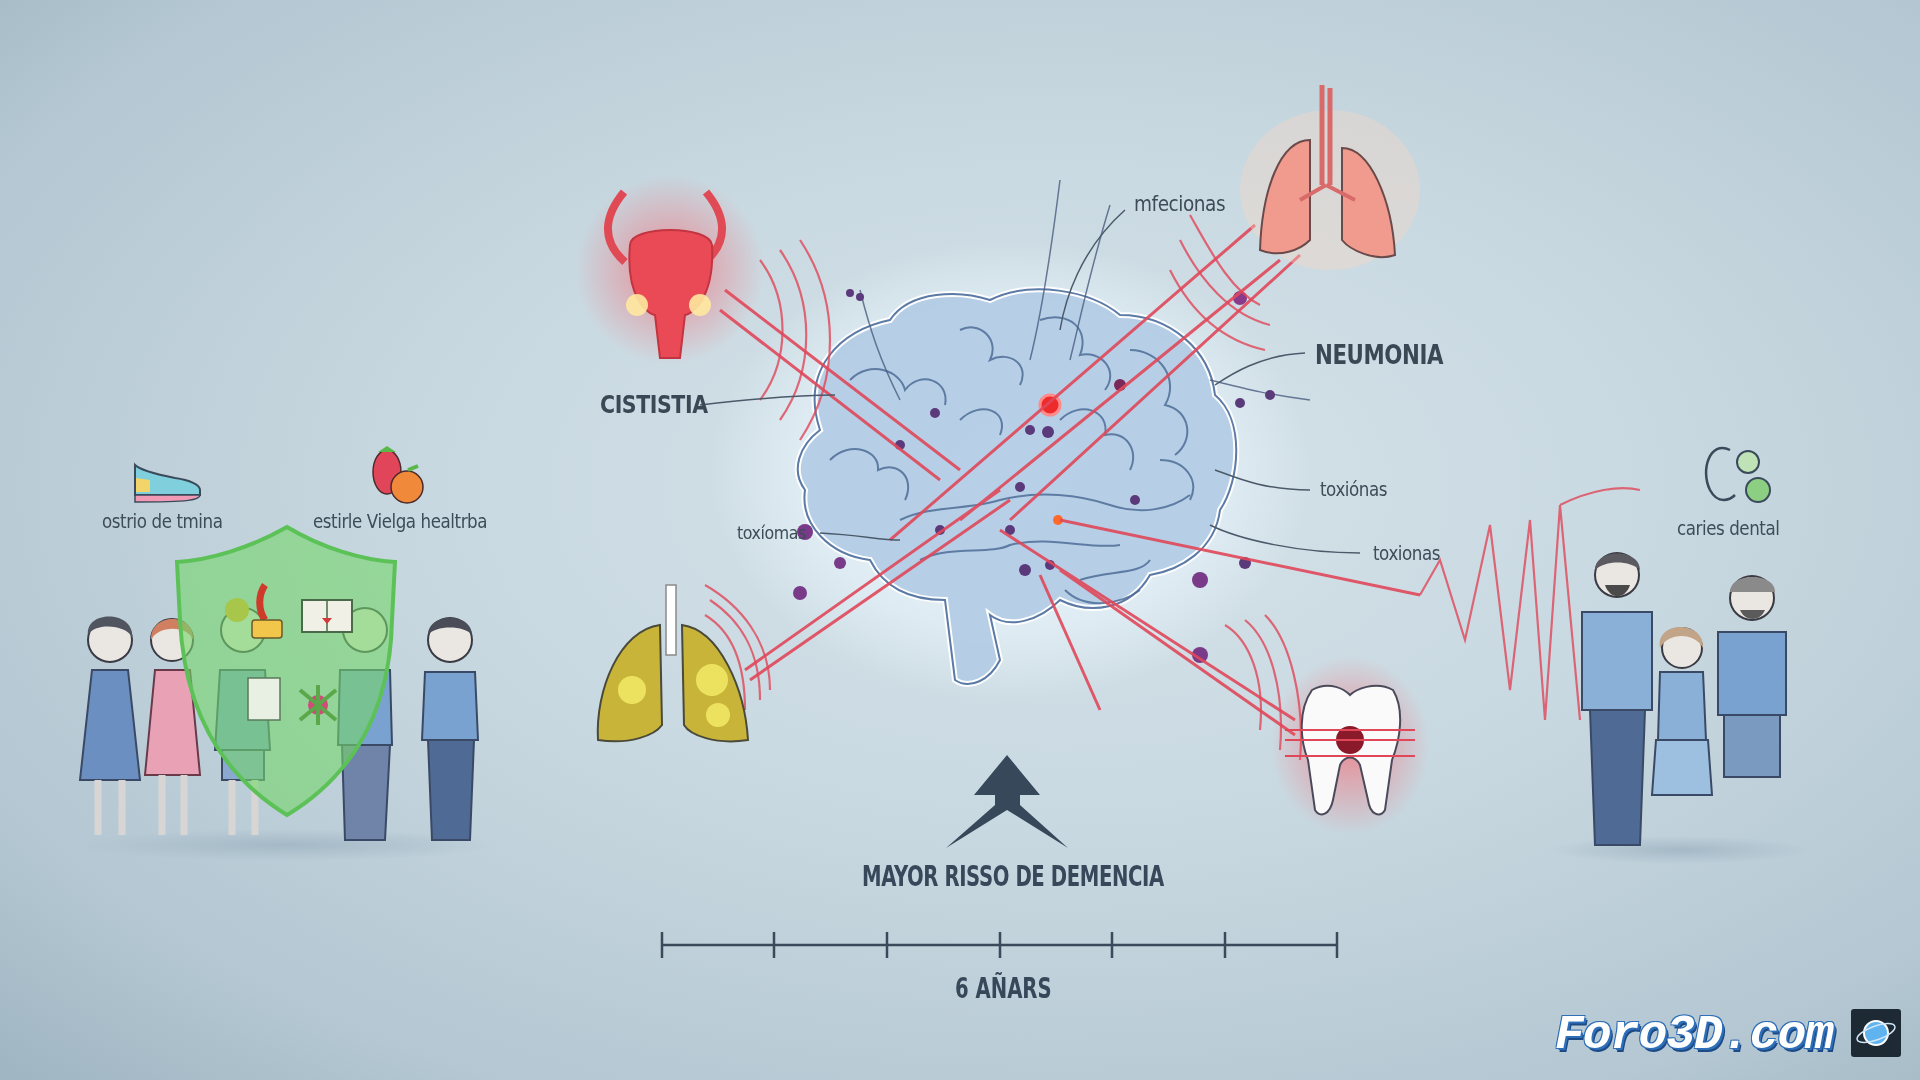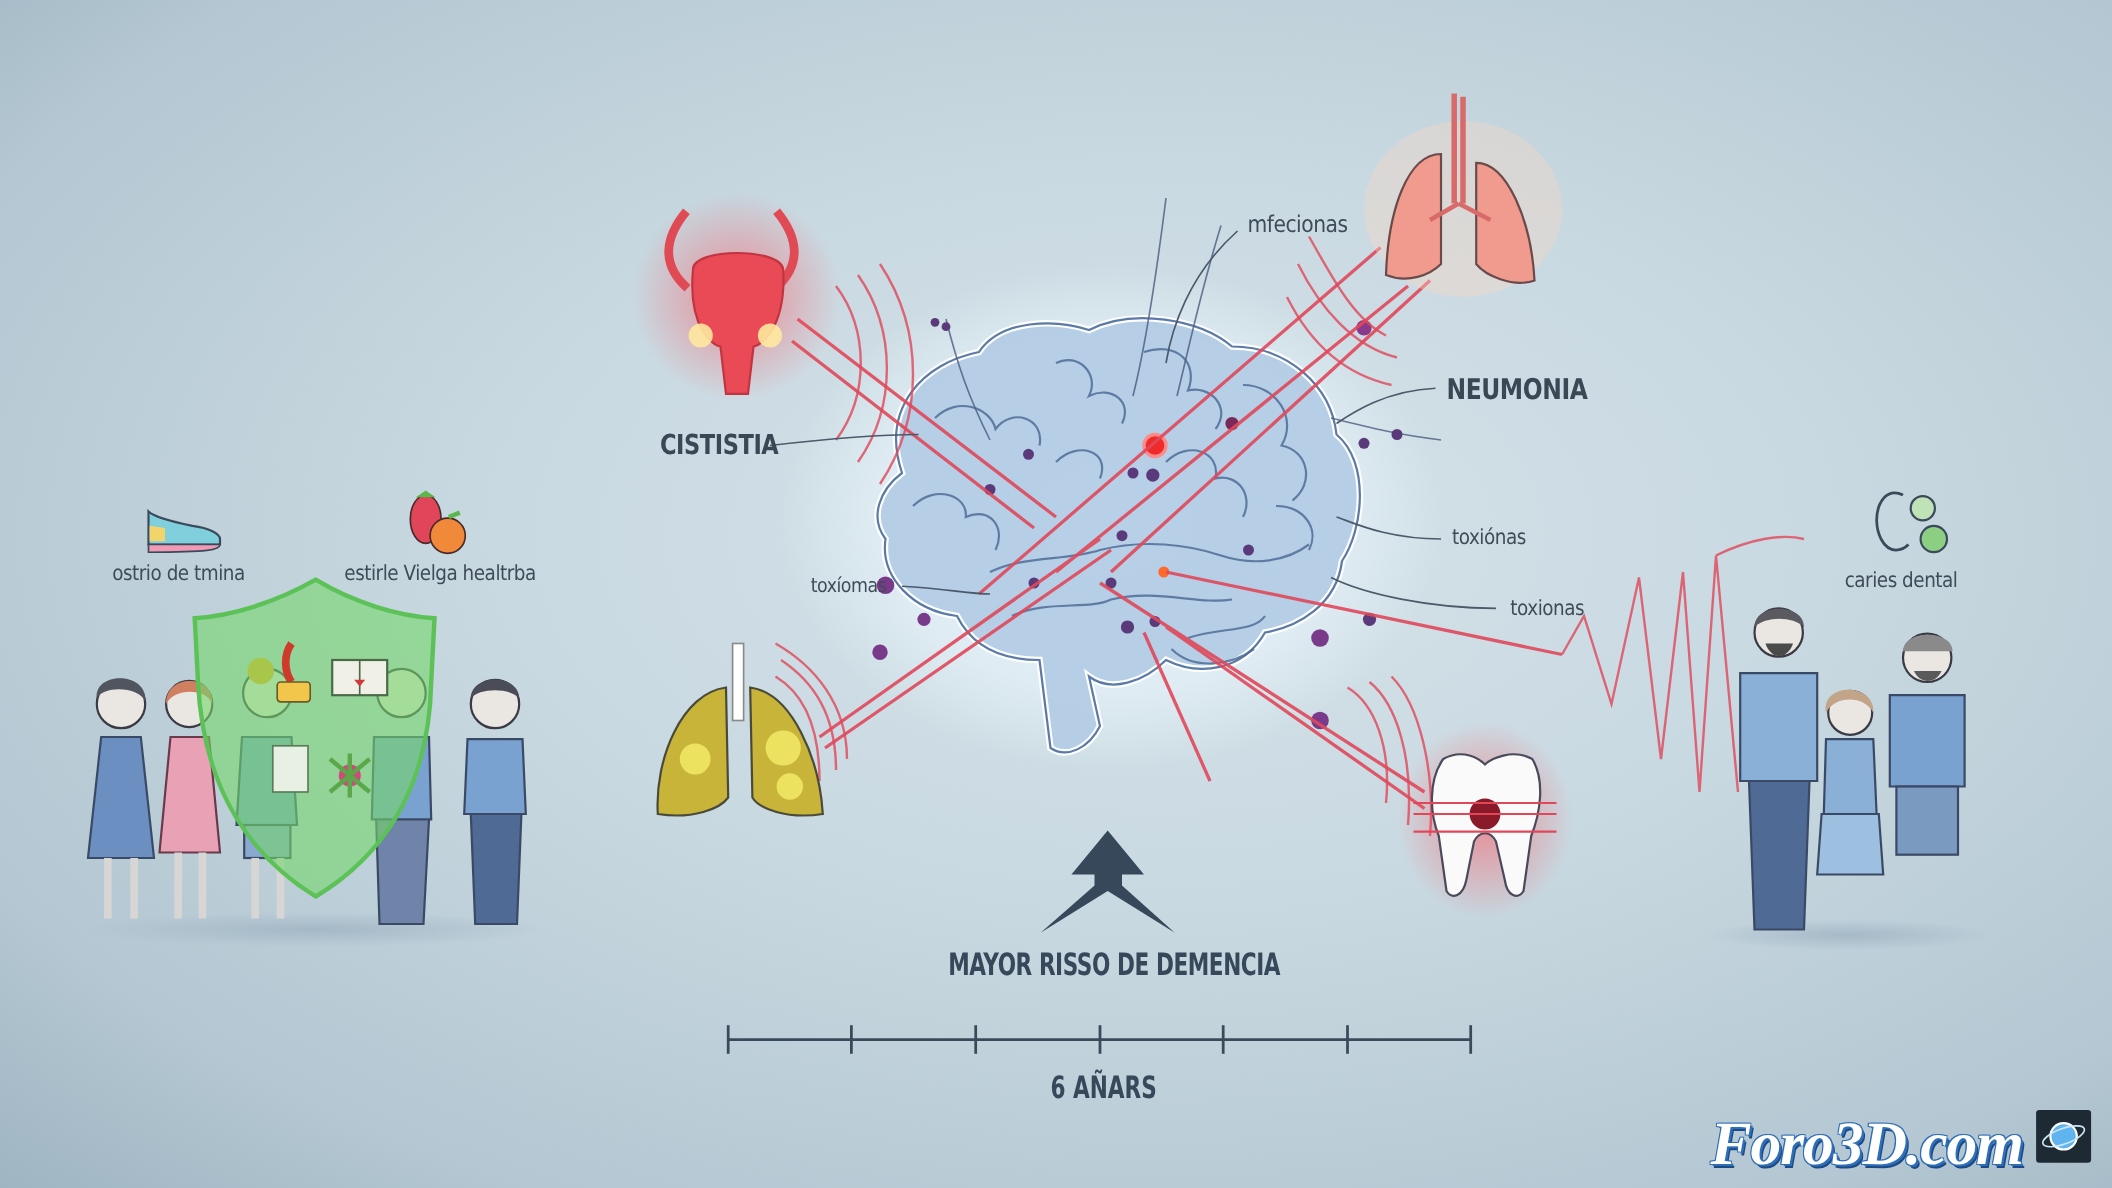--- a/index.html
+++ b/index.html
@@ -17,22 +17,22 @@
   .lbl.small { font-size:19px; transform:scaleX(0.88); transform-origin:left center; }
   .title-risk {
     position:absolute; left:862px; top:860px; font-size:28px; font-weight:bold; color:#37485a;
     transform:scaleX(0.78); transform-origin:left center; letter-spacing:-0.5px;
   }
   .timeline-label {
     position:absolute; left:955px; top:972px; font-size:28px; font-weight:bold; color:#37485a;
     transform:scaleX(0.78); transform-origin:left center;
   }
   .watermark {
-    position:absolute; left:1555px; top:1008px; font-size:56px; font-weight:bold; font-style:italic;
-    color:#ffffff; font-family:Liberation Serif, serif; letter-spacing:-1px;
+    position:absolute; left:1555px; top:1008px; font-size:48px; font-weight:bold; font-style:italic;
+    color:#ffffff; font-family:Liberation Mono, monospace; letter-spacing:-1px;
     text-shadow: 2px 2px 0 #2f6fb8, -1px -1px 0 #2f6fb8, 1px -1px 0 #2f6fb8, -1px 1px 0 #2f6fb8, 3px 4px 0 #1c4a86;
   }
   .wm-logo {
     position:absolute; left:1851px; top:1009px; width:50px; height:48px; background:#1e2a33;
     border-radius:3px;
   }
 </style>
 </head>
 <body>
 

